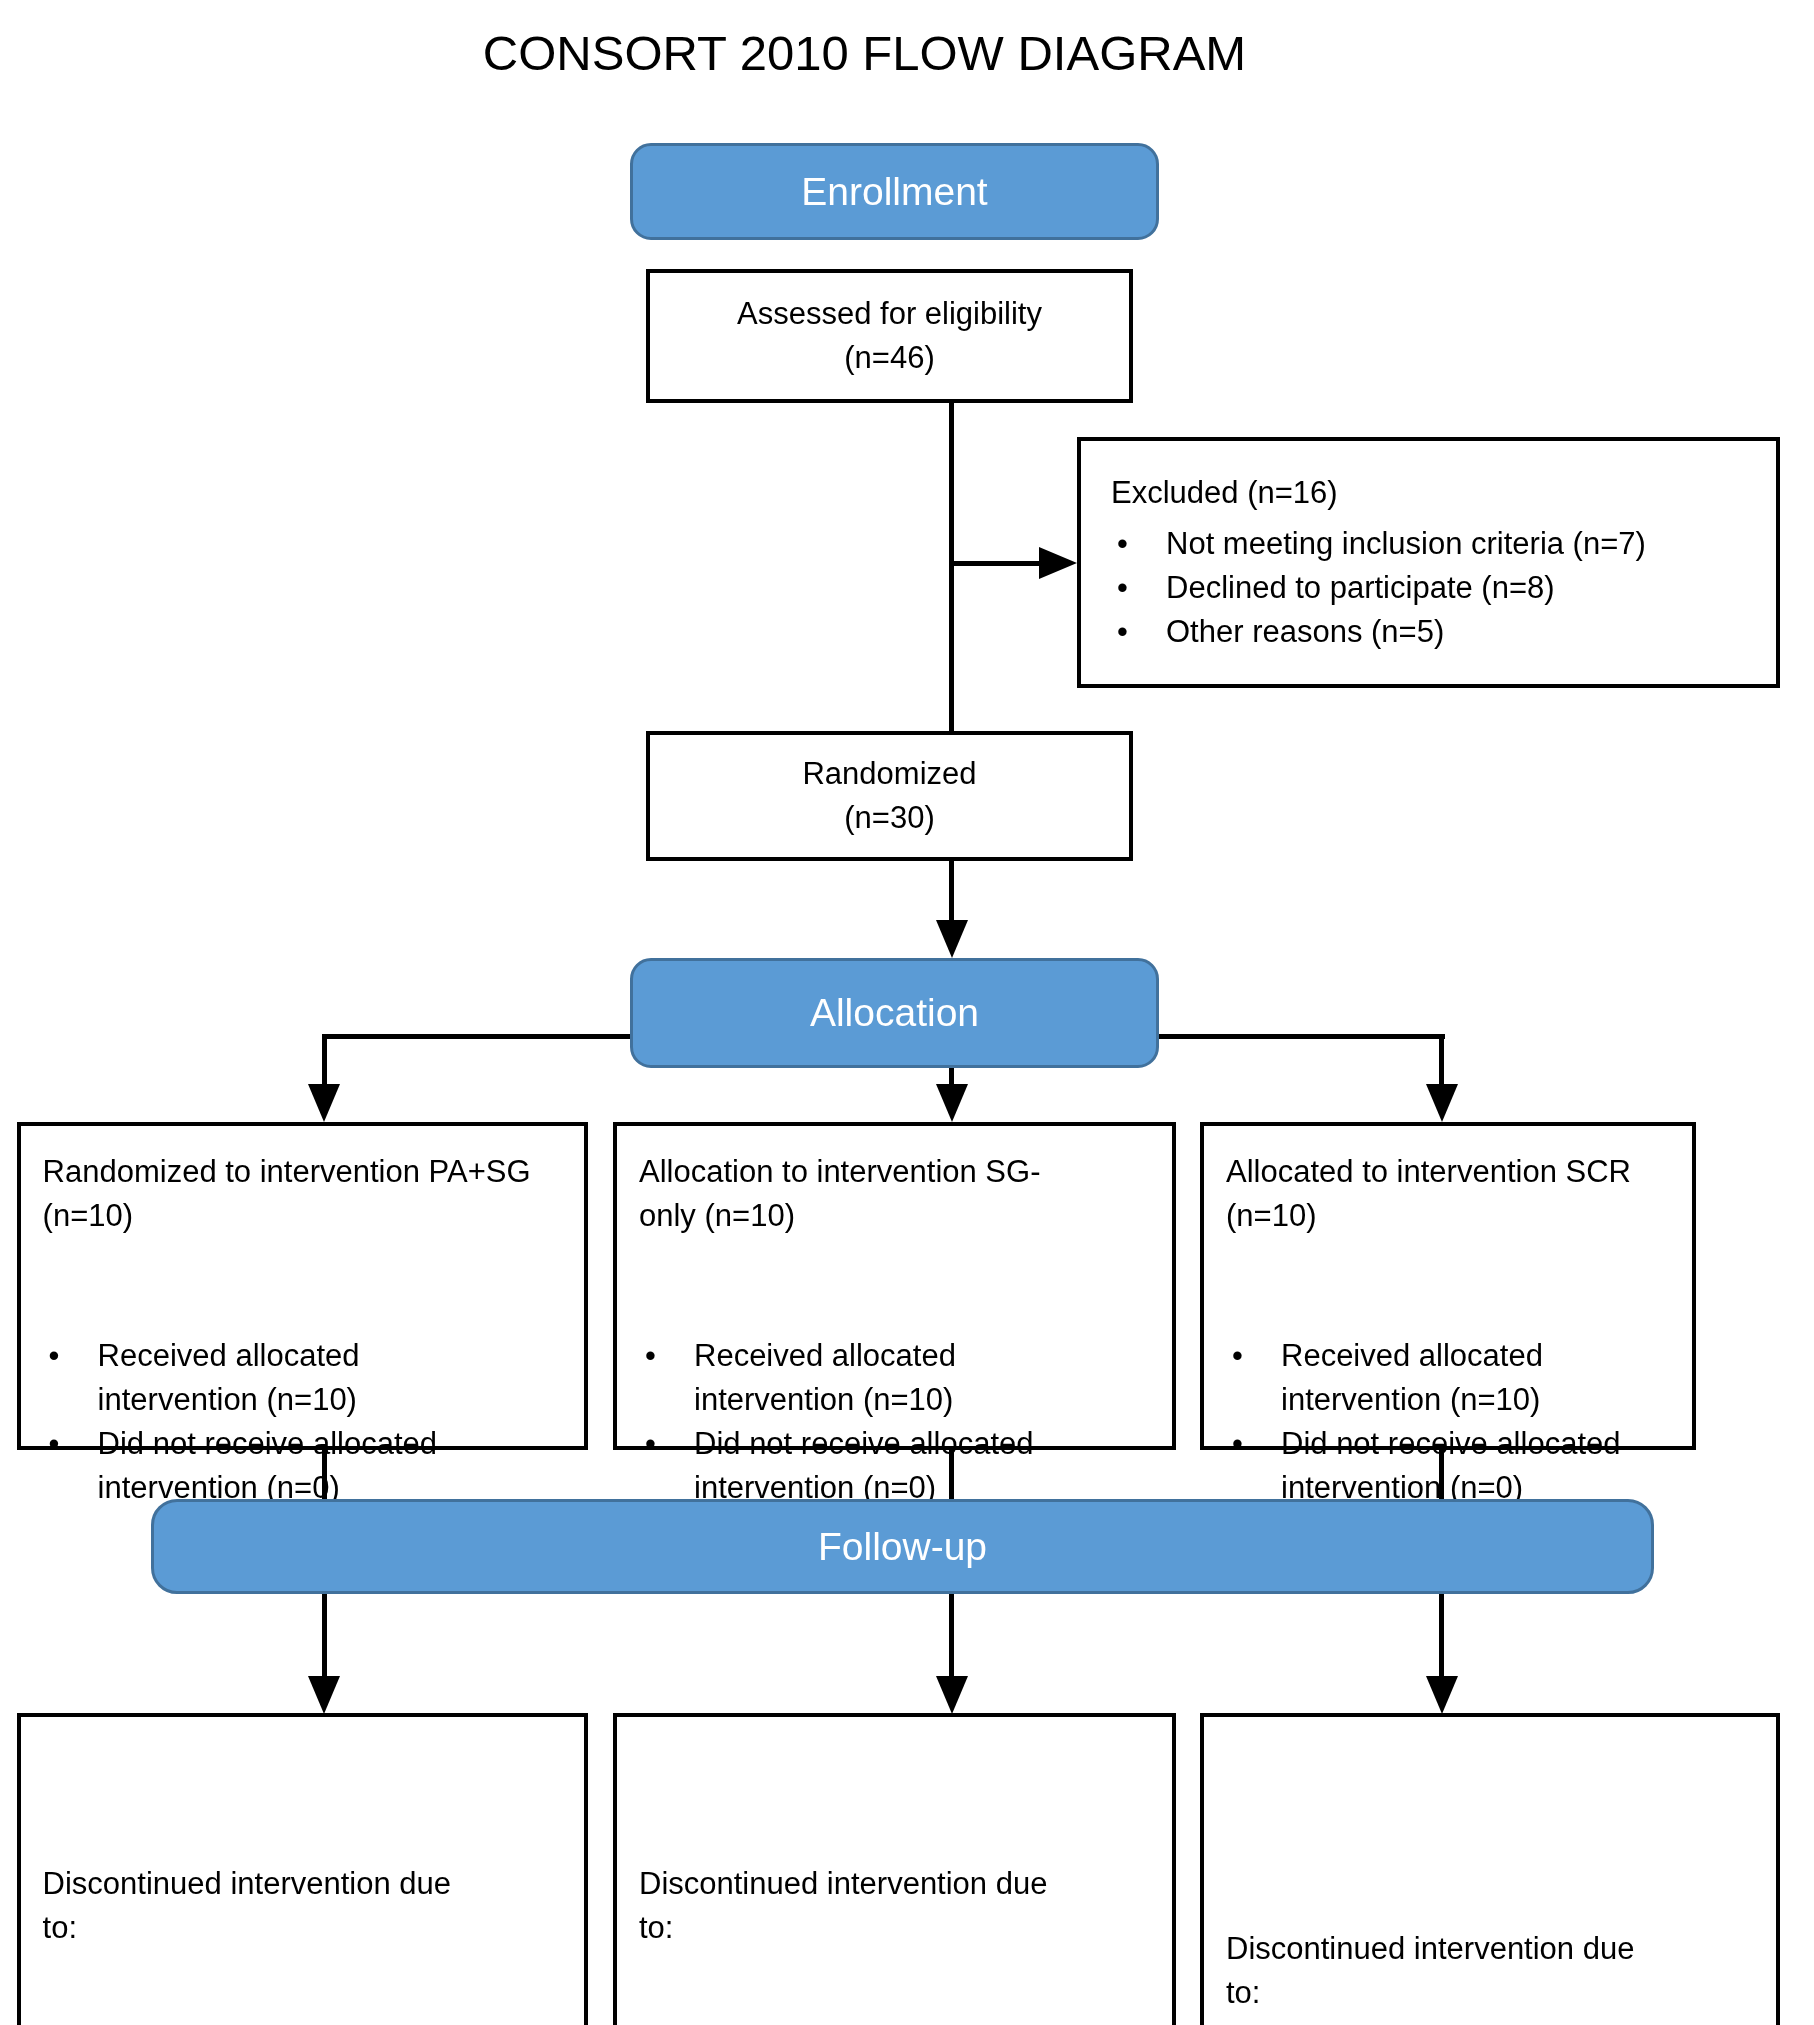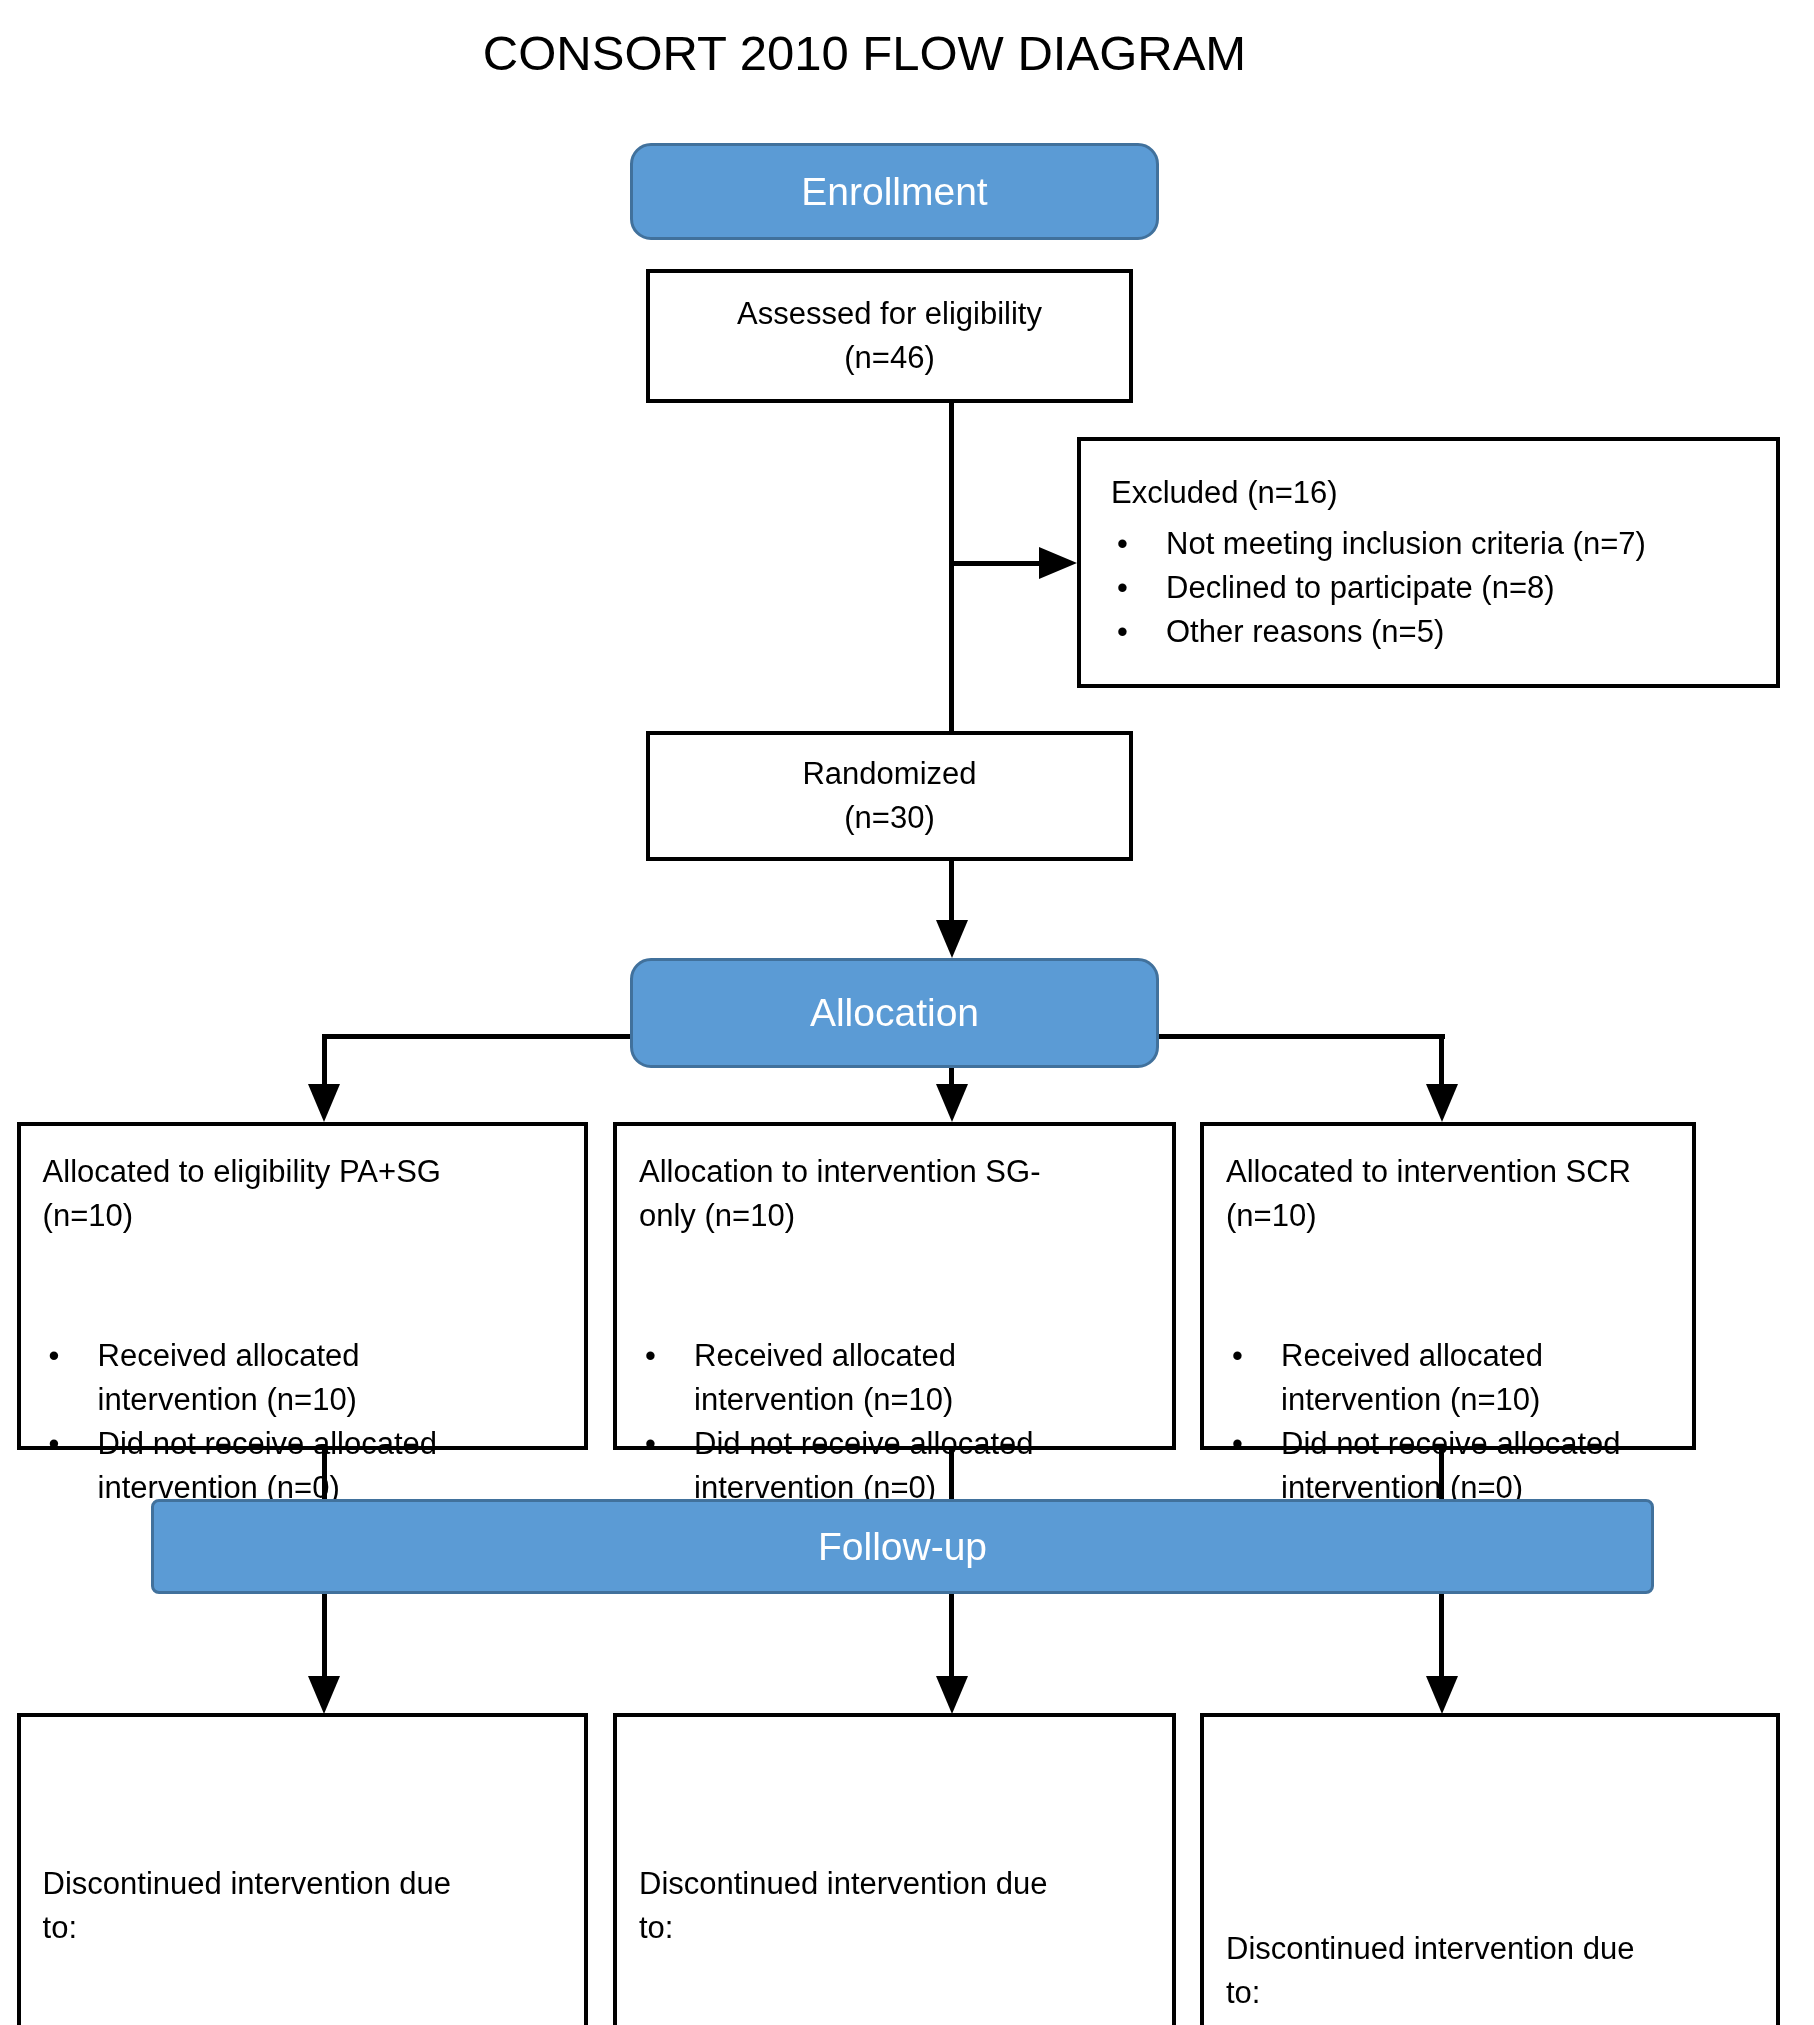--- a/index.html
+++ b/index.html
@@ -18,21 +18,21 @@
     left:427px;top:10px;width:875px;height:61px;
     font-size:49px;line-height:61px;text-align:center;white-space:nowrap;margin-top:13px;
   }
   
   .stage{
     background:var(--blue);border:3.6px solid var(--blue-border);
     display:flex;align-items:center;justify-content:center;
     color:#ffffff;font-size:39px;box-sizing:border-box;
   }
   .stage.small{border-radius:21px;}
-  .stage.wide{border-radius:8px;}
+  .stage.wide{border-radius:26px;}
   
   .wbox{
     background:#ffffff;border:4px solid #000;box-sizing:border-box;
     font-size:31px;line-height:44px;
   }
   .wbox.center{display:flex;flex-direction:column;align-items:center;justify-content:center;text-align:center;}
   .wbox.vcenter{display:flex;flex-direction:column;justify-content:center;}
   .box-title{white-space:pre-wrap;}
   .box-title span{display:block;}
   ul.blts{margin:7.3px 0 0 0;padding:0 0 0 55px;list-style:none;}
@@ -104,21 +104,21 @@
   <div class="abs cline" style="left:1159px;top:1034px;width:286px;height:4.9px"></div>
   <div class="abs cline" style="left:322px;top:1034px;width:4.9px;height:53px"></div>
   <div class="abs cline" style="left:1439px;top:1034px;width:4.9px;height:53px"></div>
   <div class="abs cline" style="left:949px;top:1068px;width:4.9px;height:20px"></div>
   <div class="abs arrow-down" style="left:308px;top:1084px;"></div>
   <div class="abs arrow-down" style="left:936px;top:1084px;"></div>
   <div class="abs arrow-down" style="left:1426px;top:1084px;"></div>
 
   <div class="abs wbox vcenter pad-side" style="left:16.6px;top:1122px;width:571px;height:328px">
     <div class="box-title">
-      <span>Allocated to eligibility PA+SG</span><span>(n=10)</span>
+      <span>Randomized to intervention PA+SG</span><span>(n=10)</span>
     </div>
     <ul class="blts">
       <li>
         <span>Received allocated</span>
           <span>intervention (n=10)</span>
       </li>
       <li>
         <span>Did not receive allocated</span>
           <span>intervention (n=0)</span>
       </li>

